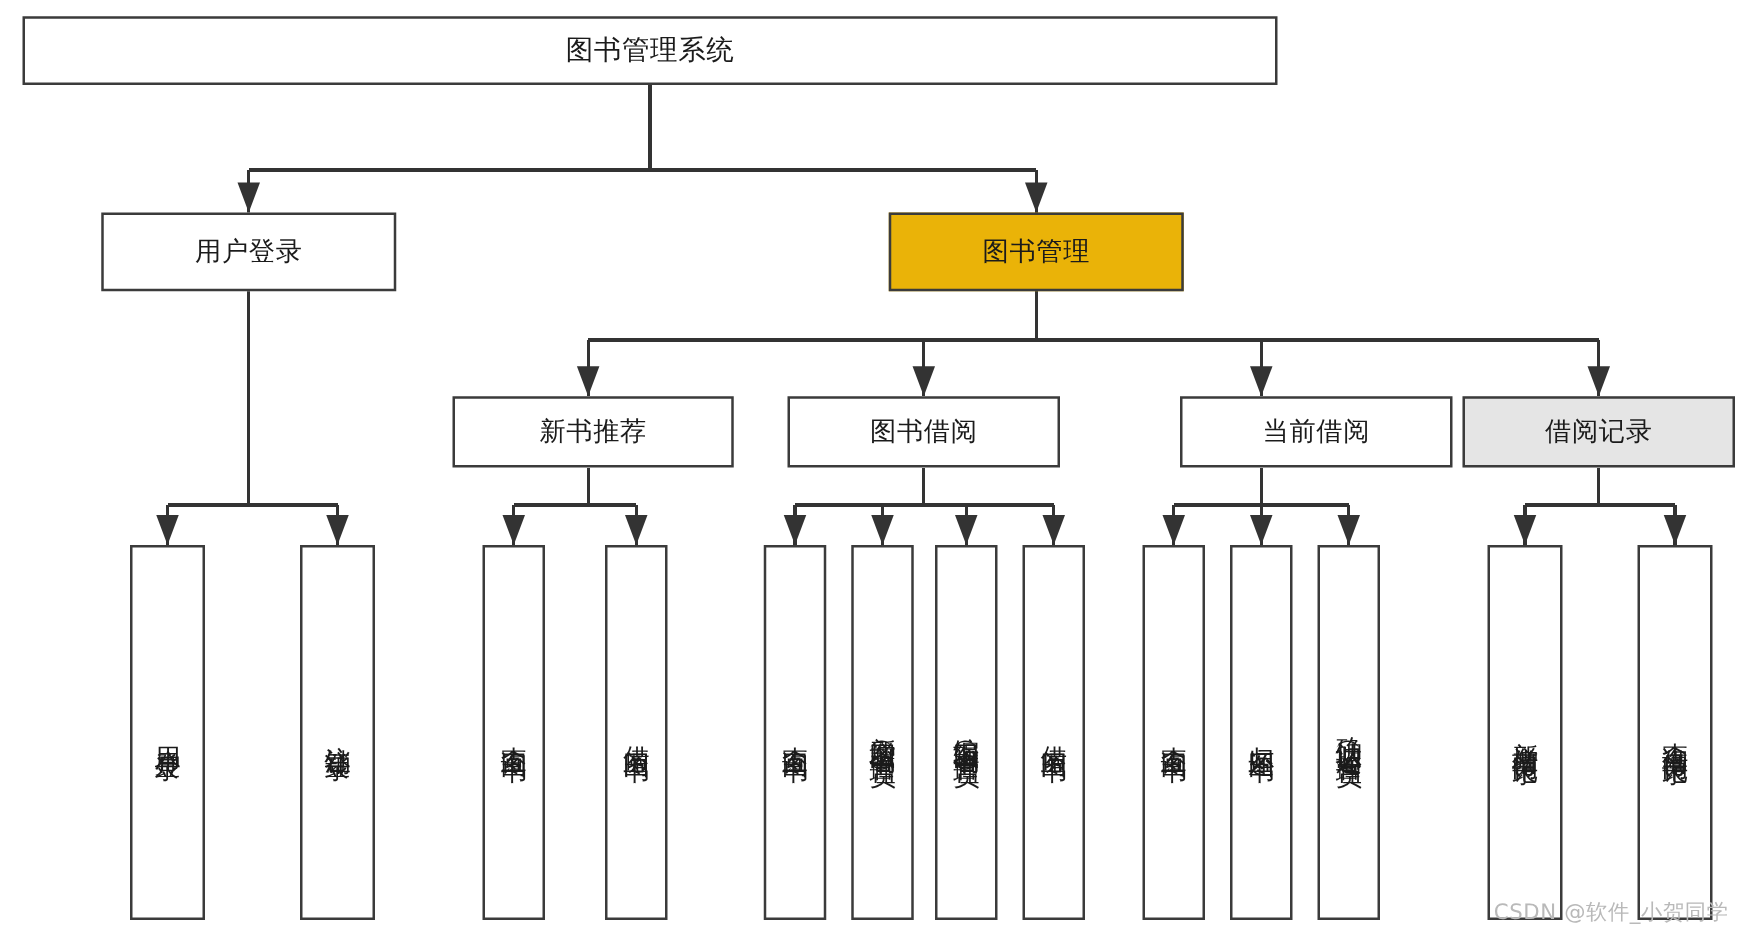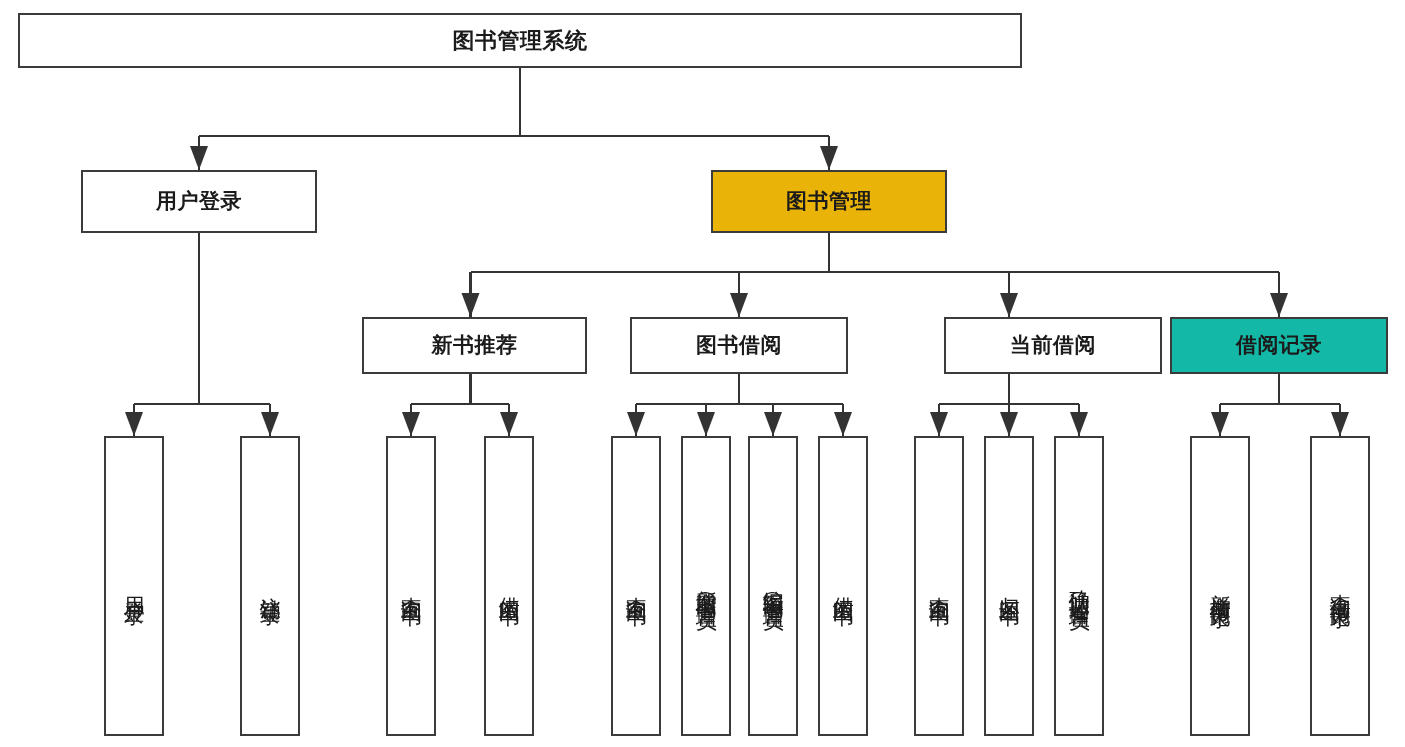--- a/index.html
+++ b/index.html
@@ -37,21 +37,20 @@
   }
   .node .lbl {
     display: block;
     text-align: center;
     line-height: 1.15;
   }
   
   .node.horiz .lbl {
     font-size: 21px;
     letter-spacing: 0.5px;
-    font-weight: bold;
   }
   .node.root .lbl {
     font-size: 22px;
   }
   
   .node.vert {
     align-items: center;
     justify-content: center;
   }
   .node.vert .lbl {
@@ -140,21 +139,21 @@
       </div>
       <div class="node horiz" style="left: 362px; top: 317px; width: 225px; height: 57px; border-color: rgb(59, 59, 59); background: rgb(255, 255, 255); color: rgb(27, 27, 27);">
         <span class="lbl">新书推荐</span>
       </div>
       <div class="node horiz" style="left: 630px; top: 317px; width: 218px; height: 57px; border-color: rgb(59, 59, 59); background: rgb(255, 255, 255); color: rgb(27, 27, 27);">
         <span class="lbl">图书借阅</span>
       </div>
       <div class="node horiz" style="left: 900px; top: 317px; width: 218px; height: 57px; border-color: rgb(59, 59, 59); background: rgb(255, 255, 255); color: rgb(27, 27, 27); margin-left: 44px;">
         <span class="lbl">当前借阅</span>
       </div>
-      <div class="node horiz" style="left: 1170px; top: 317px; width: 218px; height: 57px; border-color: rgb(59, 59, 59); background: #14b8a6; color: rgb(27, 27, 27);">
+      <div class="node horiz" style="left: 1170px; top: 317px; width: 218px; height: 57px; border-color: rgb(59, 59, 59); background: #e5e5e5; color: rgb(27, 27, 27);">
         <span class="lbl">借阅记录</span>
       </div>
       <div class="node vert" style="left: 104px; top: 436px; width: 60px; height: 300px; border-color: rgb(59, 59, 59); background: rgb(255, 255, 255); color: rgb(27, 27, 27);">
         <span class="lbl">用户登录</span>
       </div>
       <div class="node vert" style="left: 240px; top: 436px; width: 60px; height: 300px; border-color: rgb(59, 59, 59); background: rgb(255, 255, 255); color: rgb(27, 27, 27);">
         <span class="lbl">注销登录</span>
       </div>
       <div class="node vert" style="left: 386px; top: 436px; width: 50px; height: 300px; border-color: rgb(59, 59, 59); background: rgb(255, 255, 255); color: rgb(27, 27, 27);">
         <span class="lbl">查询图书</span>
@@ -183,13 +182,14 @@
       <div class="node vert" style="left: 1054px; top: 436px; width: 50px; height: 300px; border-color: rgb(59, 59, 59); background: rgb(255, 255, 255); color: rgb(27, 27, 27);">
         <span class="lbl">确认归还（管理员）</span>
       </div>
       <div class="node vert" style="left: 1190px; top: 436px; width: 60px; height: 300px; border-color: rgb(59, 59, 59); background: rgb(255, 255, 255); color: rgb(27, 27, 27);">
         <span class="lbl">新增借阅记录</span>
       </div>
       <div class="node vert" style="left: 1310px; top: 436px; width: 60px; height: 300px; border-color: rgb(59, 59, 59); background: rgb(255, 255, 255); color: rgb(27, 27, 27);">
         <span class="lbl">查询借阅记录</span>
       </div>
     </div>
+  <div class="watermark" style="left: 1195px; top: 718px; color: rgb(185, 185, 185);">CSDN @软件_小贺同学</div>
 </div>
 
 </body></html>

